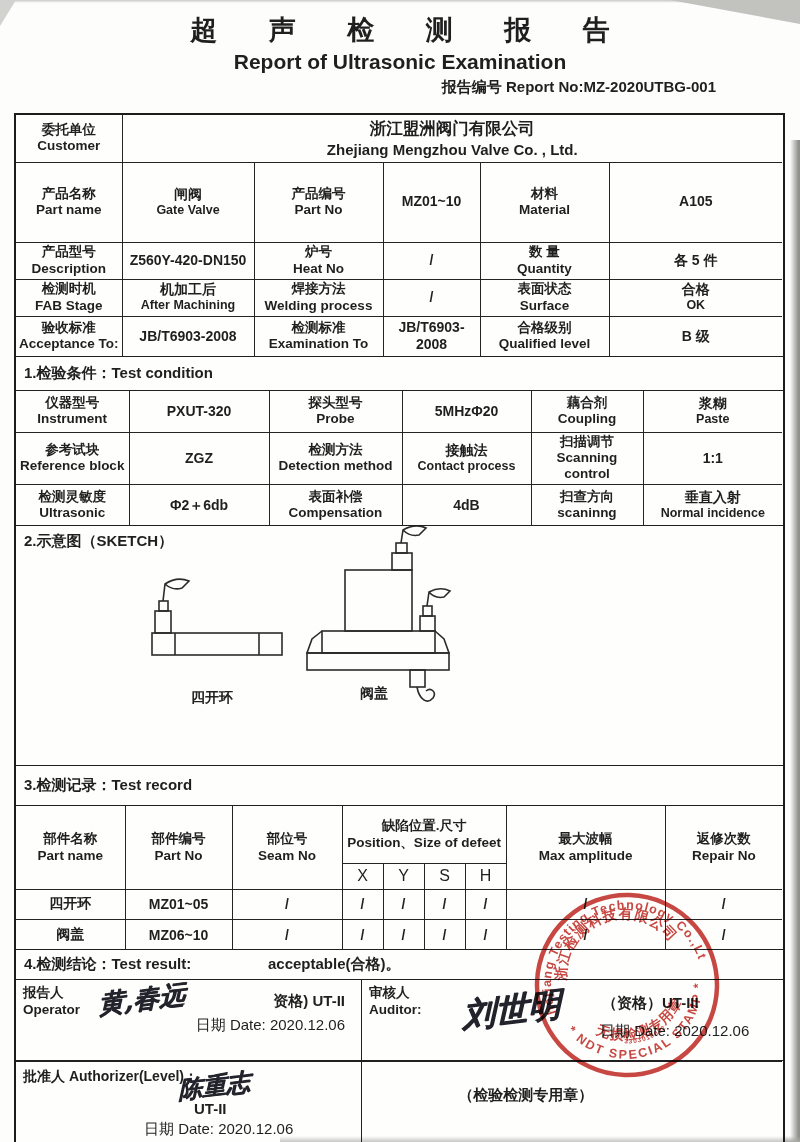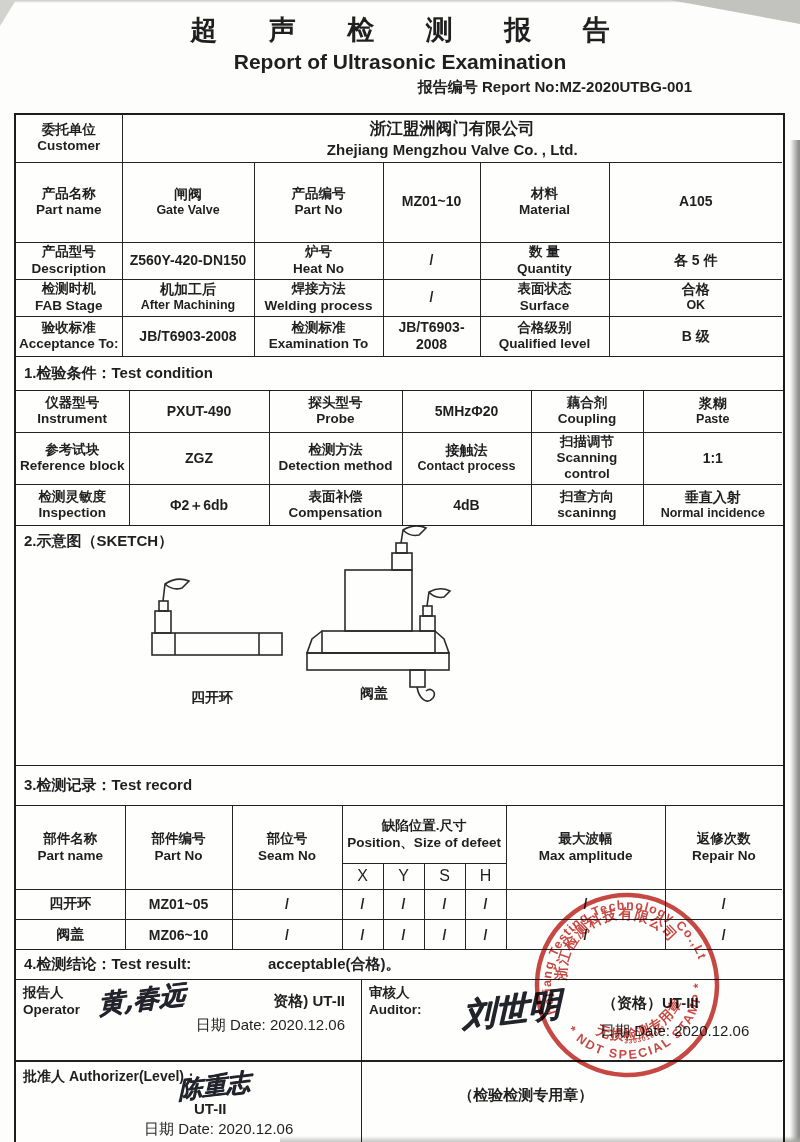--- a/index.html
+++ b/index.html
@@ -18,21 +18,21 @@
     background:#d2d2cf; clip-path:polygon(0 0,100% 0,0 100%); }
   .edge-right { position:absolute; right:0; top:140px; width:10px; height:1002px;
     background:linear-gradient(to right,rgba(0,0,0,0),#8f8f8c 85%); }
   .edge-bottom { position:absolute; left:280px; bottom:0; width:520px; height:6px;
     background:linear-gradient(to top,#a8a8a5,rgba(255,255,255,0)); }
 
   
   .hdr { position:absolute; left:0; top:12px; width:100%; text-align:center; }
   .title-cn { font-size:27px; font-weight:bold; letter-spacing:22px; text-indent:22px; }
   .title-en { font-size:21px; font-weight:bold; margin-top:2px; }
-  .report-no { font-size:15px; font-weight:bold; text-align:right; padding-right:108px; margin-top:4px; }
+  .report-no { font-size:15px; font-weight:bold; text-align:right; padding-right:84px; margin-top:4px; }
 
   
   .frame { position:absolute; left:14px; top:113px; width:771px;
     border:2.5px solid #1c1c1c; background:rgba(255,255,255,.35); }
   .frame > div + div { border-top:1.8px solid #202020; }
 
   table { border-collapse:collapse; table-layout:fixed; width:766px; }
   td { border:1.5px solid #242424; text-align:center; vertical-align:middle;
        padding:1px 2px; overflow:hidden; }
   tr > td:first-child { border-left:none; }
@@ -240,21 +240,21 @@
           <col style="width:112px">
           <col style="width:139px">
         </colgroup>
     <tbody>
           <tr>
       <td class="lbl">
               <span class="cl">仪器型号</span>
               <span class="cl">Instrument</span>
             </td>
       <td>
-              <span class="cl va">PXUT-490</span>
+              <span class="cl va">PXUT-320</span>
             </td>
       <td class="lbl">
               <span class="cl">探头型号</span>
               <span class="cl">Probe</span>
             </td>
       <td>
               <span class="cl va">5MHzΦ20</span>
             </td>
       <td class="lbl">
               <span class="cl">藕合剂</span>
@@ -285,21 +285,21 @@
               <span class="cl">扫描调节</span>
               <span class="cl">Scanning control</span>
             </td>
       <td>
               <span class="cl va">1:1</span>
             </td>
     </tr>
     <tr>
       <td class="lbl">
               <span class="cl">检测灵敏度</span>
-              <span class="cl">Inspection</span>
+              <span class="cl">Ultrasonic</span>
             </td>
       <td>
               <span class="cl va">Φ2＋6db</span>
             </td>
       <td class="lbl">
               <span class="cl">表面补偿</span>
               <span class="cl">Compensation</span>
             </td>
       <td>
               <span class="cl va">4dB</span>

